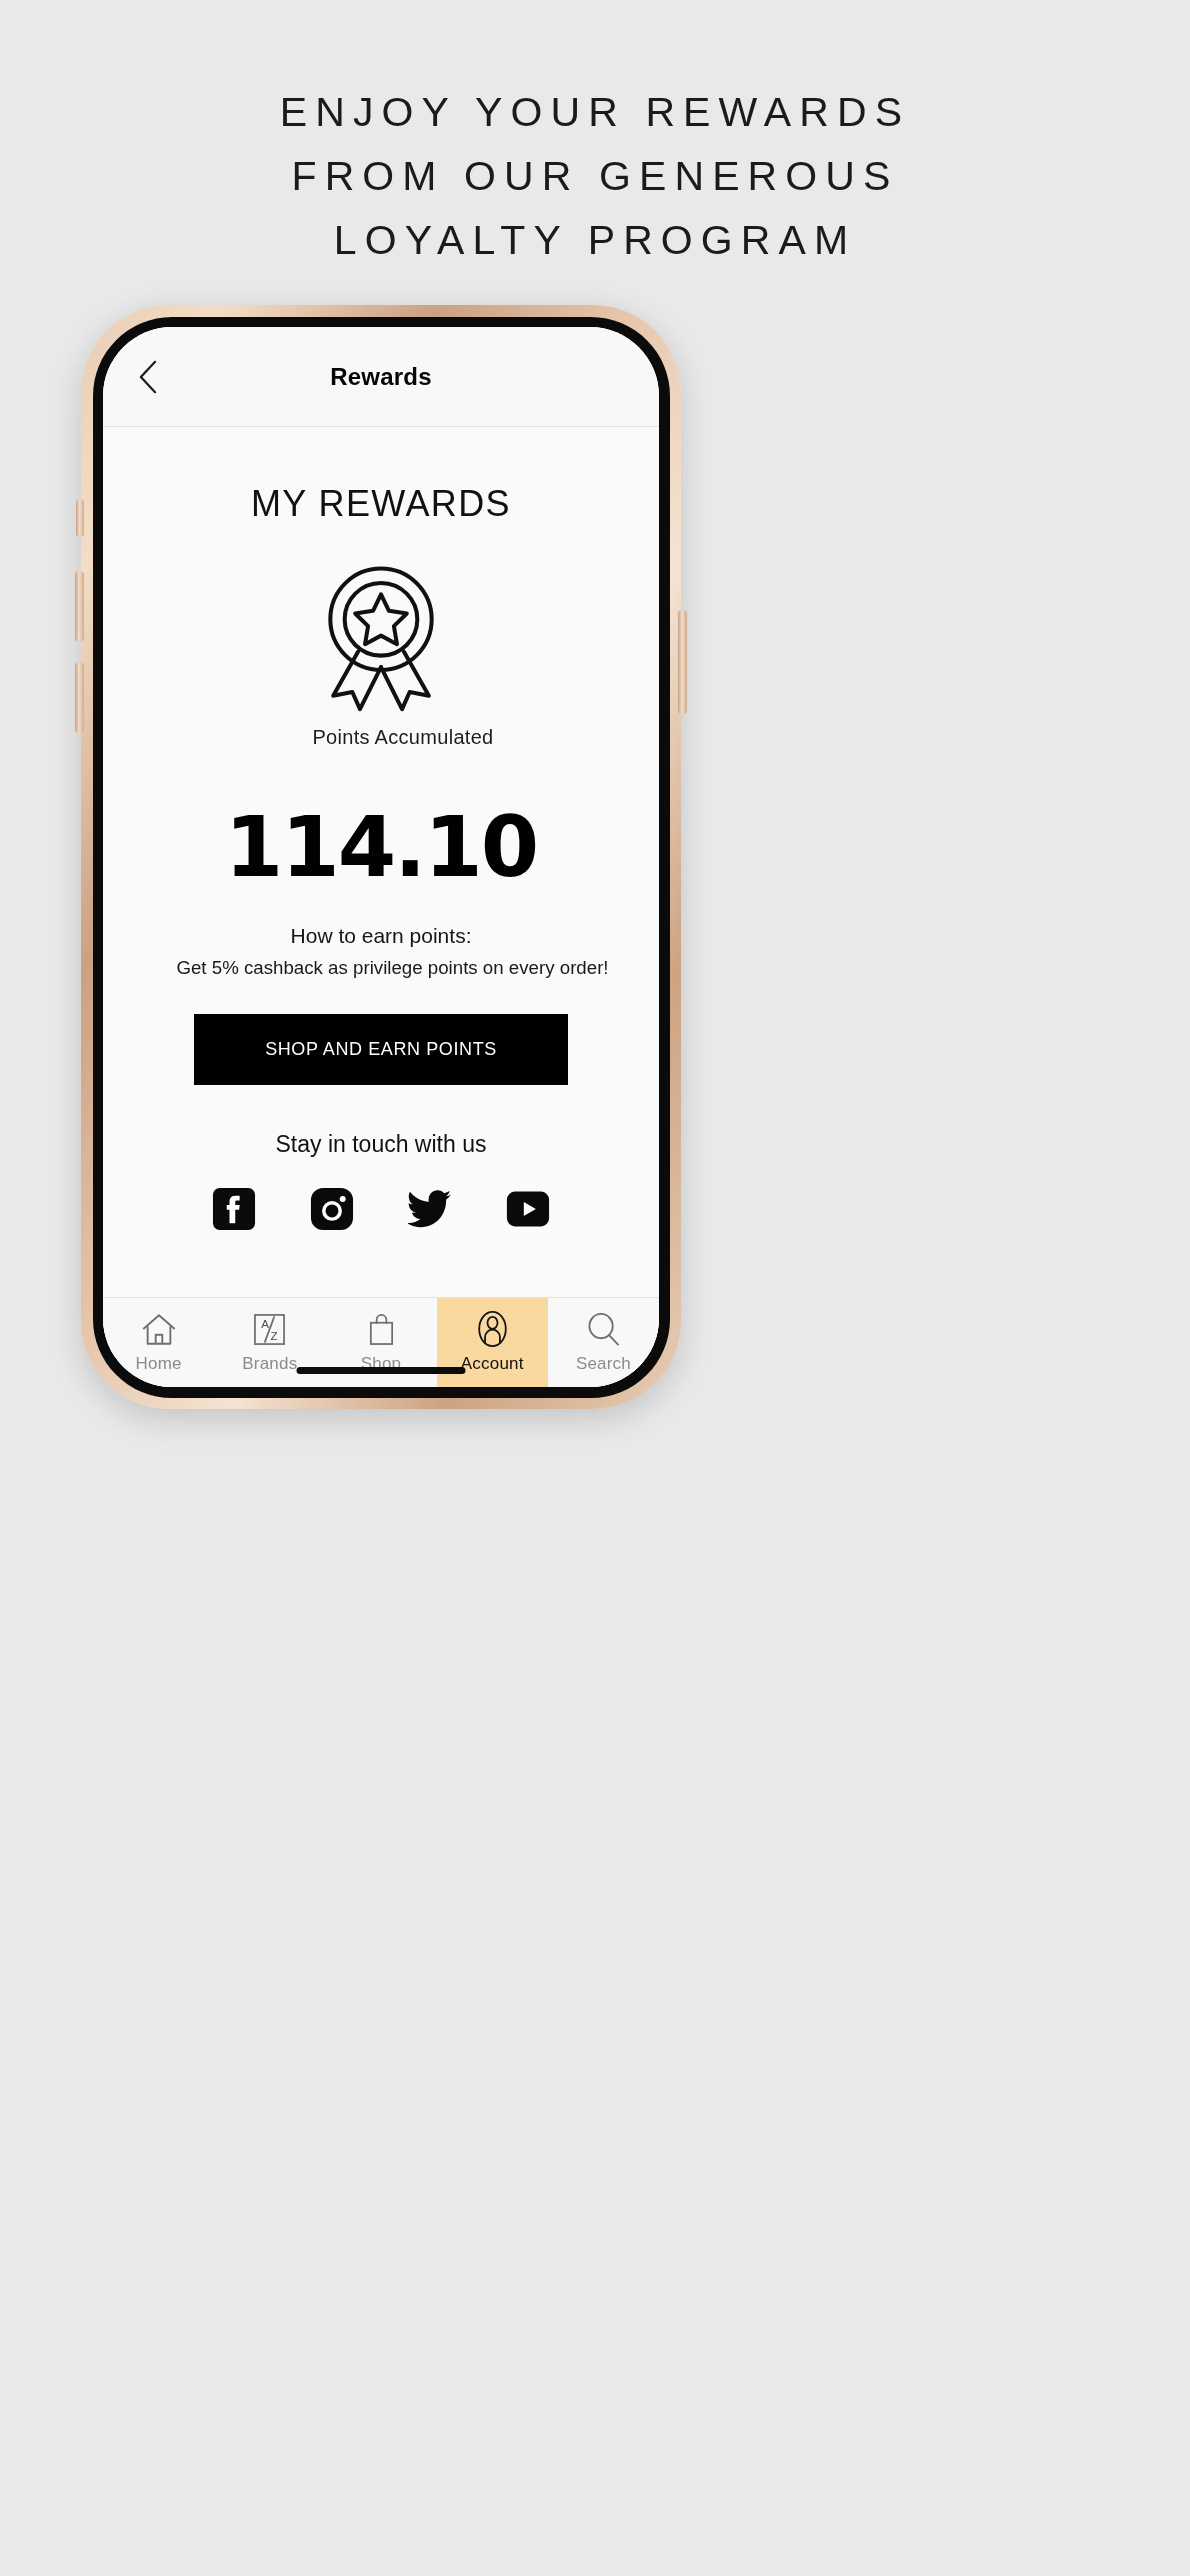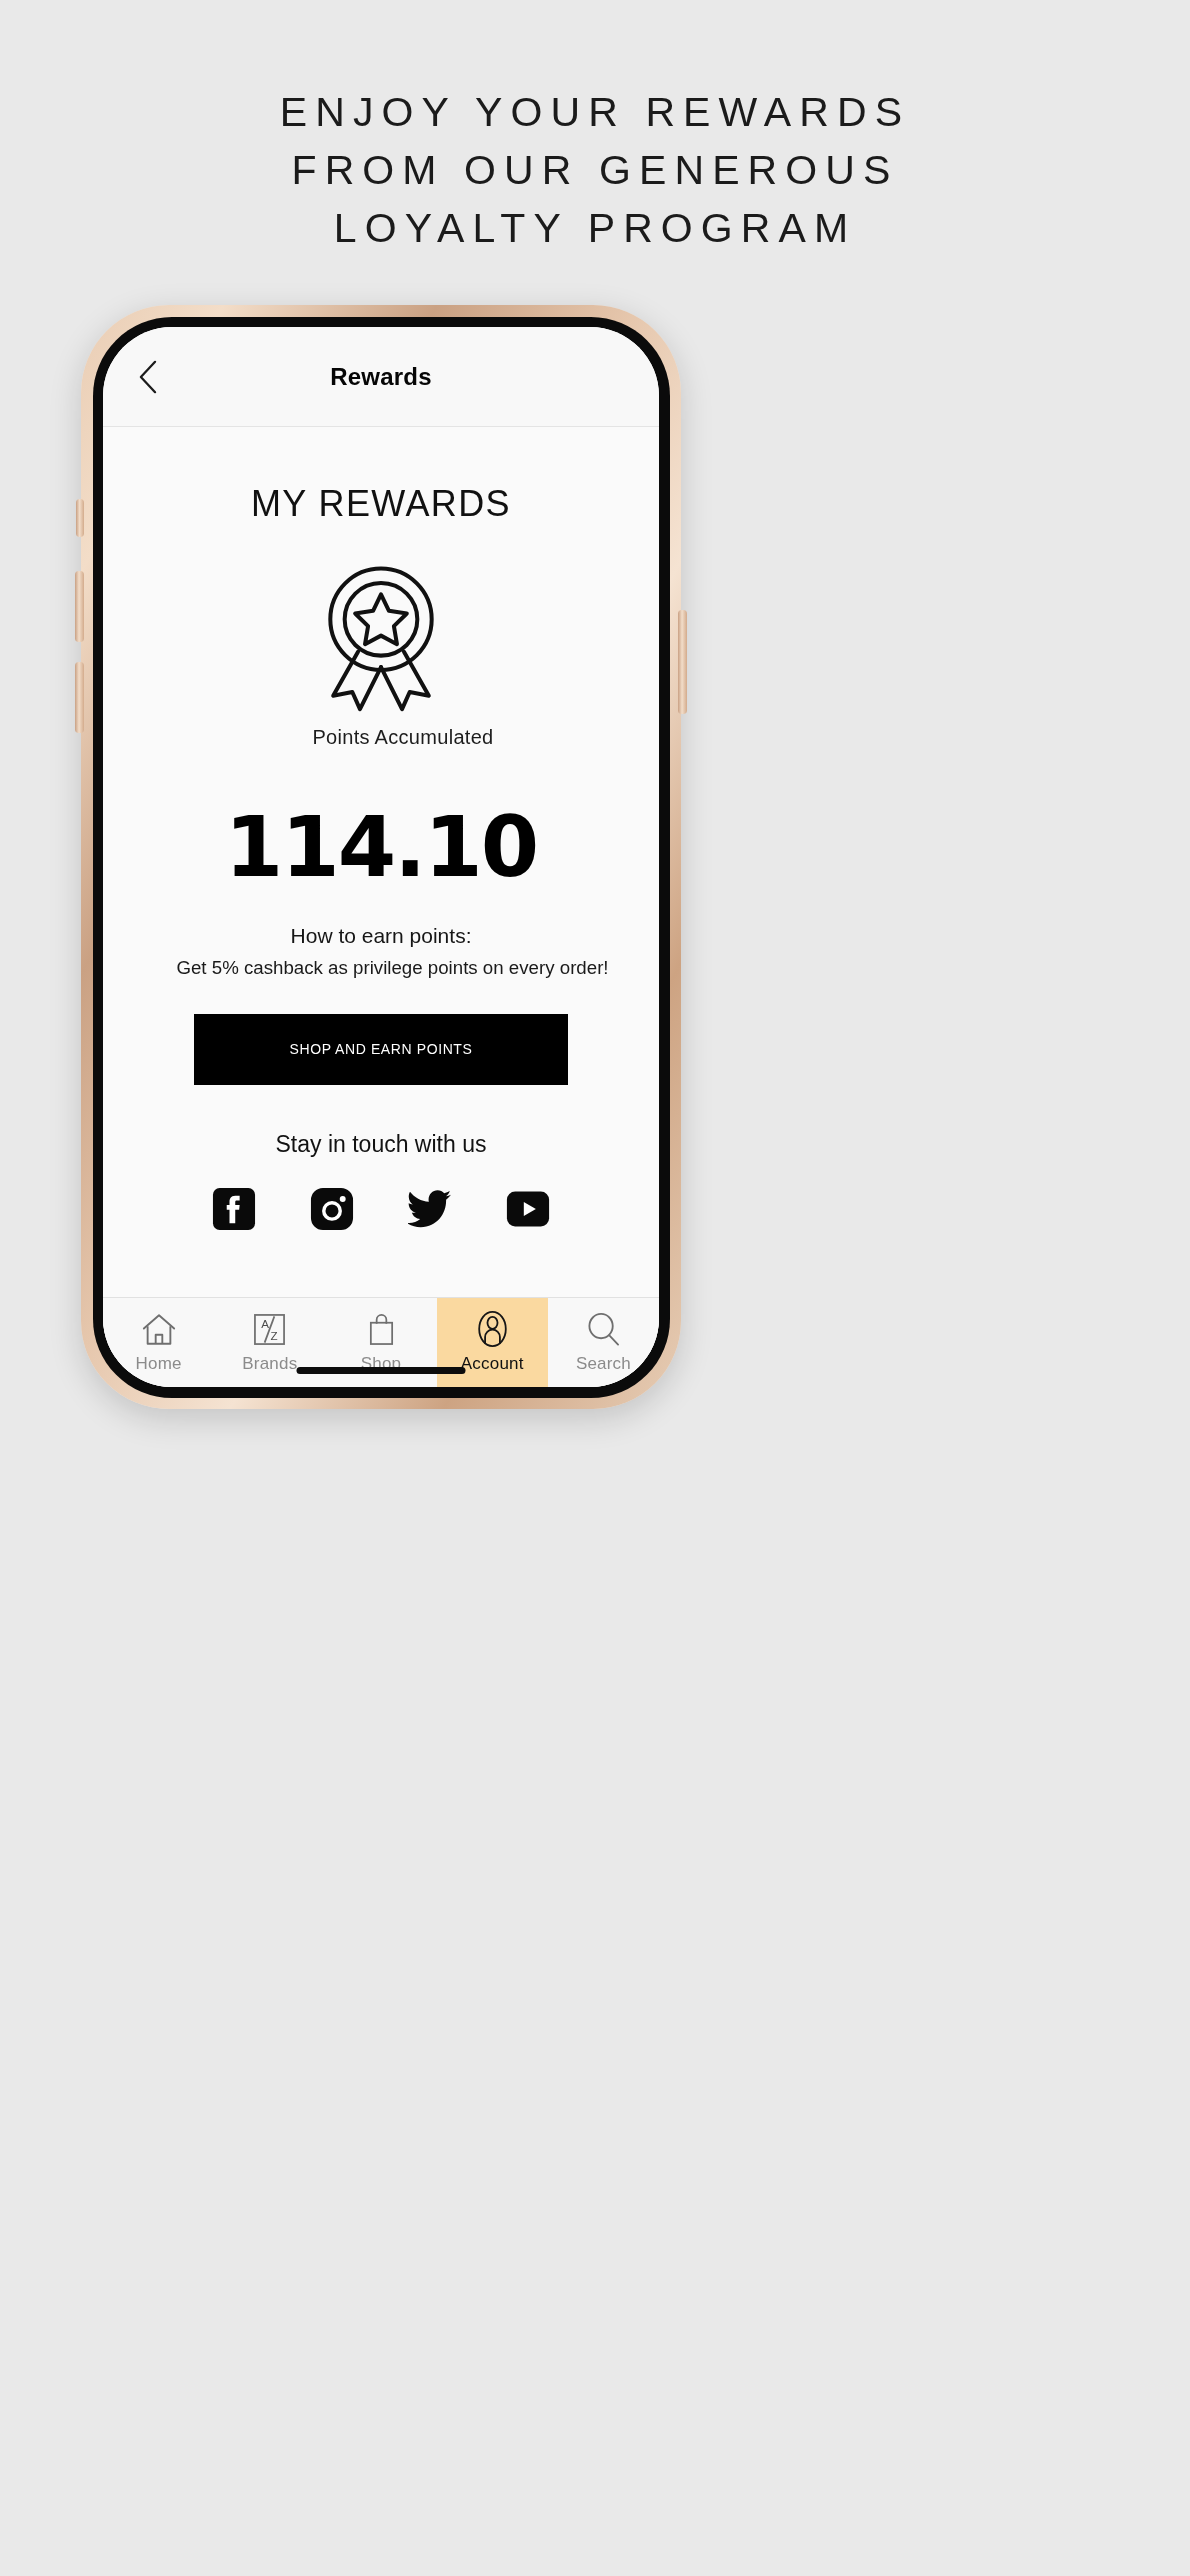--- a/index.html
+++ b/index.html
@@ -27,21 +27,21 @@
     width: 1190px;
     text-align: center;
     color: #1b1b1b;
     font-family: "Liberation Sans", sans-serif;
     font-weight: 400;
     font-size: 41px;
     line-height: 41px;
     letter-spacing: 8.1px;
   }
   .promo-line { display: block; white-space: nowrap; }
-  .promo-line + .promo-line { margin-top: 17px; }
+  .promo-line + .promo-line { margin-top: 23px; }
 
   
   .device {
     position: absolute;
     left: 81px;
     top: 305px;
     width: 600px;
     height: 1104px;
     border-radius: 88px;
     background: linear-gradient(118deg,
@@ -182,21 +182,21 @@
 
   .cta {
     display: block;
     margin: 35px auto 0;
     width: 374px;
     height: 71px;
     background: #000;
     color: #fff;
     border: none;
     font-family: "Liberation Sans", sans-serif;
-    font-size: 14px;
+    font-size: 18px;
     letter-spacing: 0.6px;
     cursor: pointer;
   }
 
   .touch-head {
     margin-top: 46px;
     font-size: 23px;
     color: #121212;
     font-weight: 400;
   }

